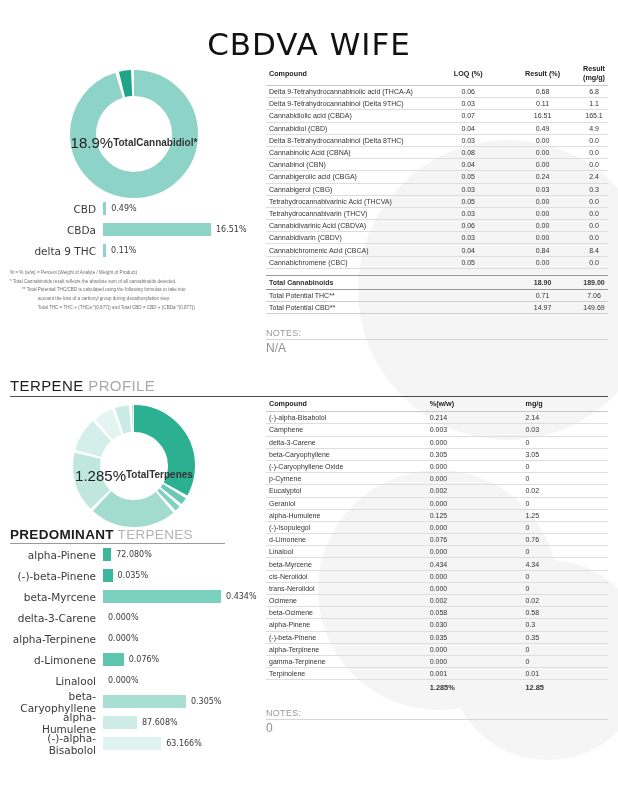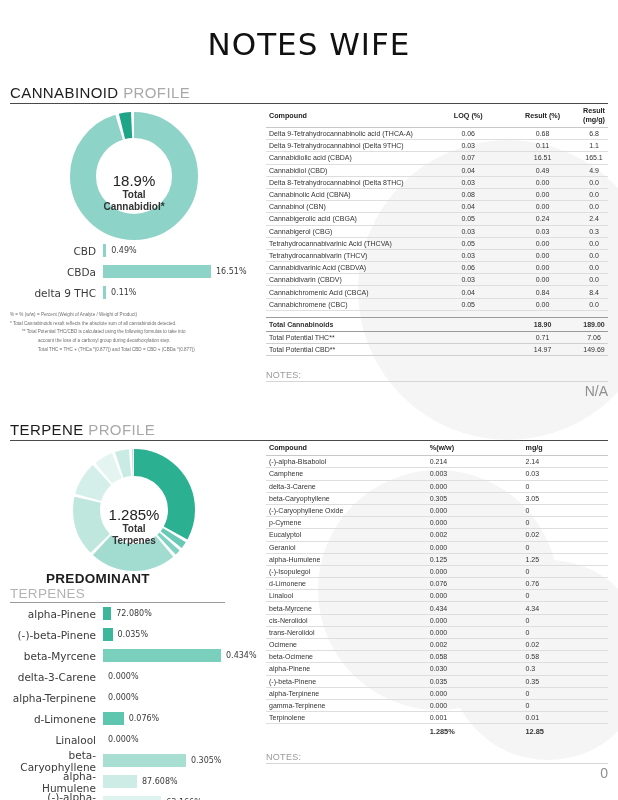--- a/index.html
+++ b/index.html
@@ -43,34 +43,34 @@
   }
   .section-head .strong { color: #1d1d1d; }
   .section-head .muted { color: #a9a9a9; }
   .sub-head {
     border-bottom: 1.5px solid #9a9a9a;
     padding-bottom: 1px;
     font-size: 13.5px;
     letter-spacing: .3px;
     width: 215px;
   }
-  .sub-head .strong { color: #1d1d1d; font-weight: 700; margin-left: 36px; }
+  .sub-head .strong { color: #1d1d1d; font-weight: 700; }
   .sub-head .muted { color: #b3b3b3; }
 
   
   .cols { display: flex; }
   .col-left { width: 248px; flex: 0 0 248px; }
   .col-right { flex: 1; padding-left: 8px; }
 
   
   .donut-wrap { display: flex; justify-content: center; padding-top: 8px; }
   .donut { position: relative; }
   .donut-center {
-    position: absolute; left: 0; top: 16px; width: 100%; height: 100%;
-    display: flex; flex-direction: column; align-items: center; justify-content: center;
+    position: absolute; left: 0; top: 9px; width: 100%; height: 100%;
+    display: flex; align-items: center; justify-content: center;
     text-align: center; line-height: 1.15;
   }
   .donut-big { font-size: 15px; color: #222; }
   .donut-lbl { font-size: 10px; color: #333; font-weight: bold; }
 
   
   .bars { }
   .bar-row { display: flex; align-items: center; height: 21px; }
   .bar-label {
     width: 93px; text-align: right; padding-right: 7px;
@@ -108,37 +108,34 @@
   .c-mid  { width: 24%; }
   .c-end  { width: 24%; }
   .t-comp { width: 47%; }
   .t-mid  { width: 28%; }
   .t-end  { width: 25%; }
 
   
   .notes-block { margin-top: 14px; }
   .notes-label { font-size: 9px; color: #9a9a9a; letter-spacing: .3px;
                  border-bottom: 1px solid #d6d6d6; padding-bottom: 1px; }
-  .notes-value { font-size: 14px; color: #8f8f8f; padding-top: 1px; text-align: right; }
+  .notes-value { font-size: 12px; color: #8f8f8f; padding-top: 1px; }
 </style>
 </head>
 <body>
 
 <div class="page">
   <div class="watermark wm1"></div>
   <div class="watermark wm2"></div>
   <div class="watermark wm3"></div>
 
   <div class="content">
 
-    <div class="doc-title">NOTES WIFE</div>
-
-    <div class="section-head">
-      <span class="strong">CANNABINOID</span><span class="muted"> PROFILE</span>
-    </div>
+    <div class="doc-title">CBDVA WIFE</div>
+
 
     <div class="cols">
       <div class="col-left">
 
         <div class="donut-wrap">
           <div class="donut" id="cann-donut" style="width: 128px; height: 128px;">
               <svg width="128" height="128" viewBox="0 0 128 128" style="position: absolute; left: 0px; top: 0px;">
                 <circle cx="64" cy="64" r="51" fill="none" stroke="#8ed3c7" stroke-width="26" stroke-dasharray="304.76560646398116 15.676844202177733" stroke-dashoffset="0" transform="rotate(-90 64 64)"></circle>
                 <circle cx="64" cy="64" r="51" fill="none" stroke="#1ea487" stroke-width="26" stroke-dasharray="9.676844202177714 310.76560646398116" stroke-dashoffset="-307.76560646398116" transform="rotate(-90 64 64)"></circle>
               </svg>

